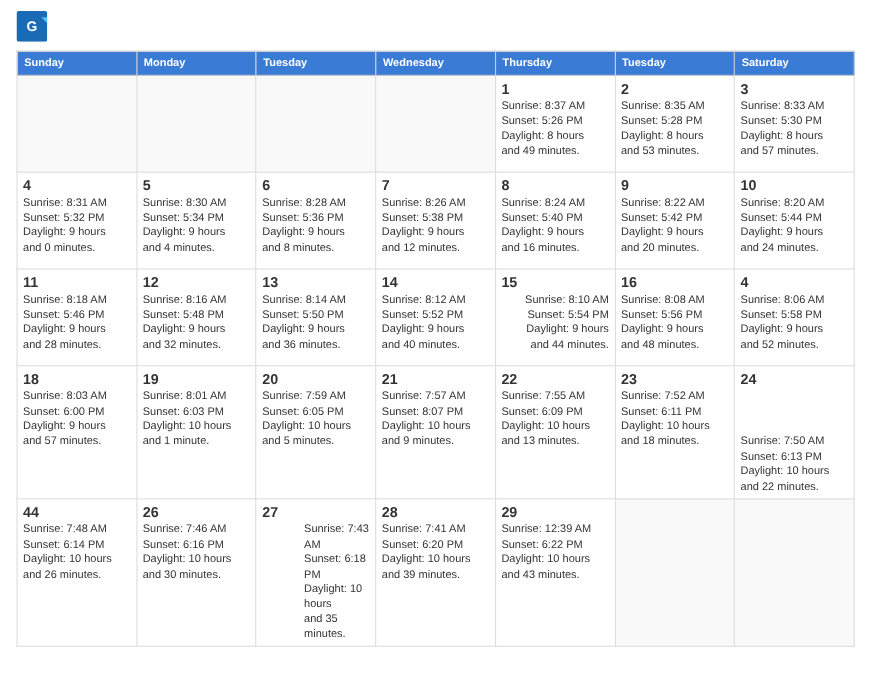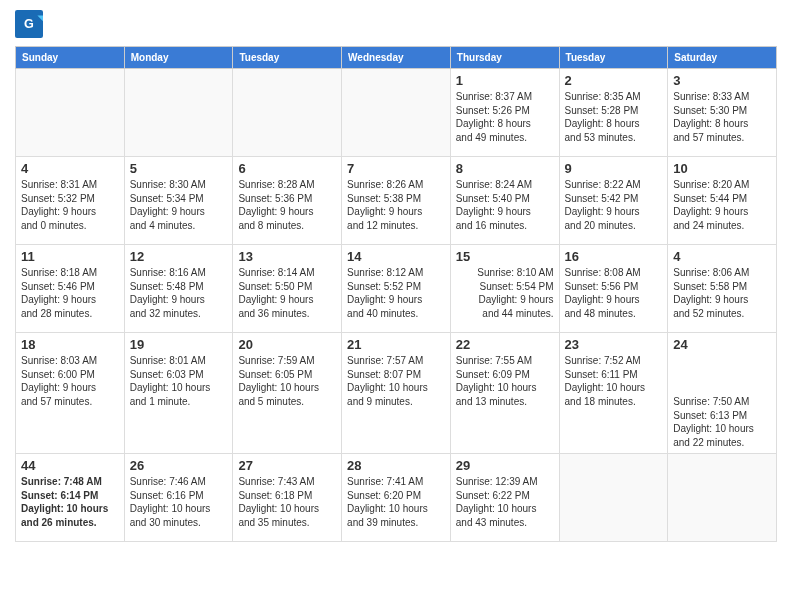--- a/index.html
+++ b/index.html
@@ -300,35 +300,35 @@
             <div class="day-number">24</div>
             <div class="day-content" style="white-space: pre-line; margin-top: 43px;">Sunrise: 7:50 AM
 Sunset: 6:13 PM
 Daylight: 10 hours
 and 22 minutes.</div>
           </td>
         </tr>
         <tr>
           <td>
             <div class="day-number">44</div>
-            <div class="day-content" style="white-space: pre-line; font-weight: bold;">Sunrise: 7:48 AM
+            <div class="day-content" style="white-space: pre-line;">Sunrise: 7:48 AM
 Sunset: 6:14 PM
 Daylight: 10 hours
 and 26 minutes.</div>
           </td>
           <td>
             <div class="day-number">26</div>
             <div class="day-content" style="white-space: pre-line;">Sunrise: 7:46 AM
 Sunset: 6:16 PM
 Daylight: 10 hours
 and 30 minutes.</div>
           </td>
           <td>
             <div class="day-number">27</div>
-            <div class="day-content" style="white-space: pre-line;">Sunrise: 7:43 AM
+            <div class="day-content" style="white-space: pre-line; margin-left: 38px;">Sunrise: 7:43 AM
 Sunset: 6:18 PM
 Daylight: 10 hours
 and 35 minutes.</div>
           </td>
           <td>
             <div class="day-number">28</div>
             <div class="day-content" style="white-space: pre-line;">Sunrise: 7:41 AM
 Sunset: 6:20 PM
 Daylight: 10 hours
 and 39 minutes.</div>

